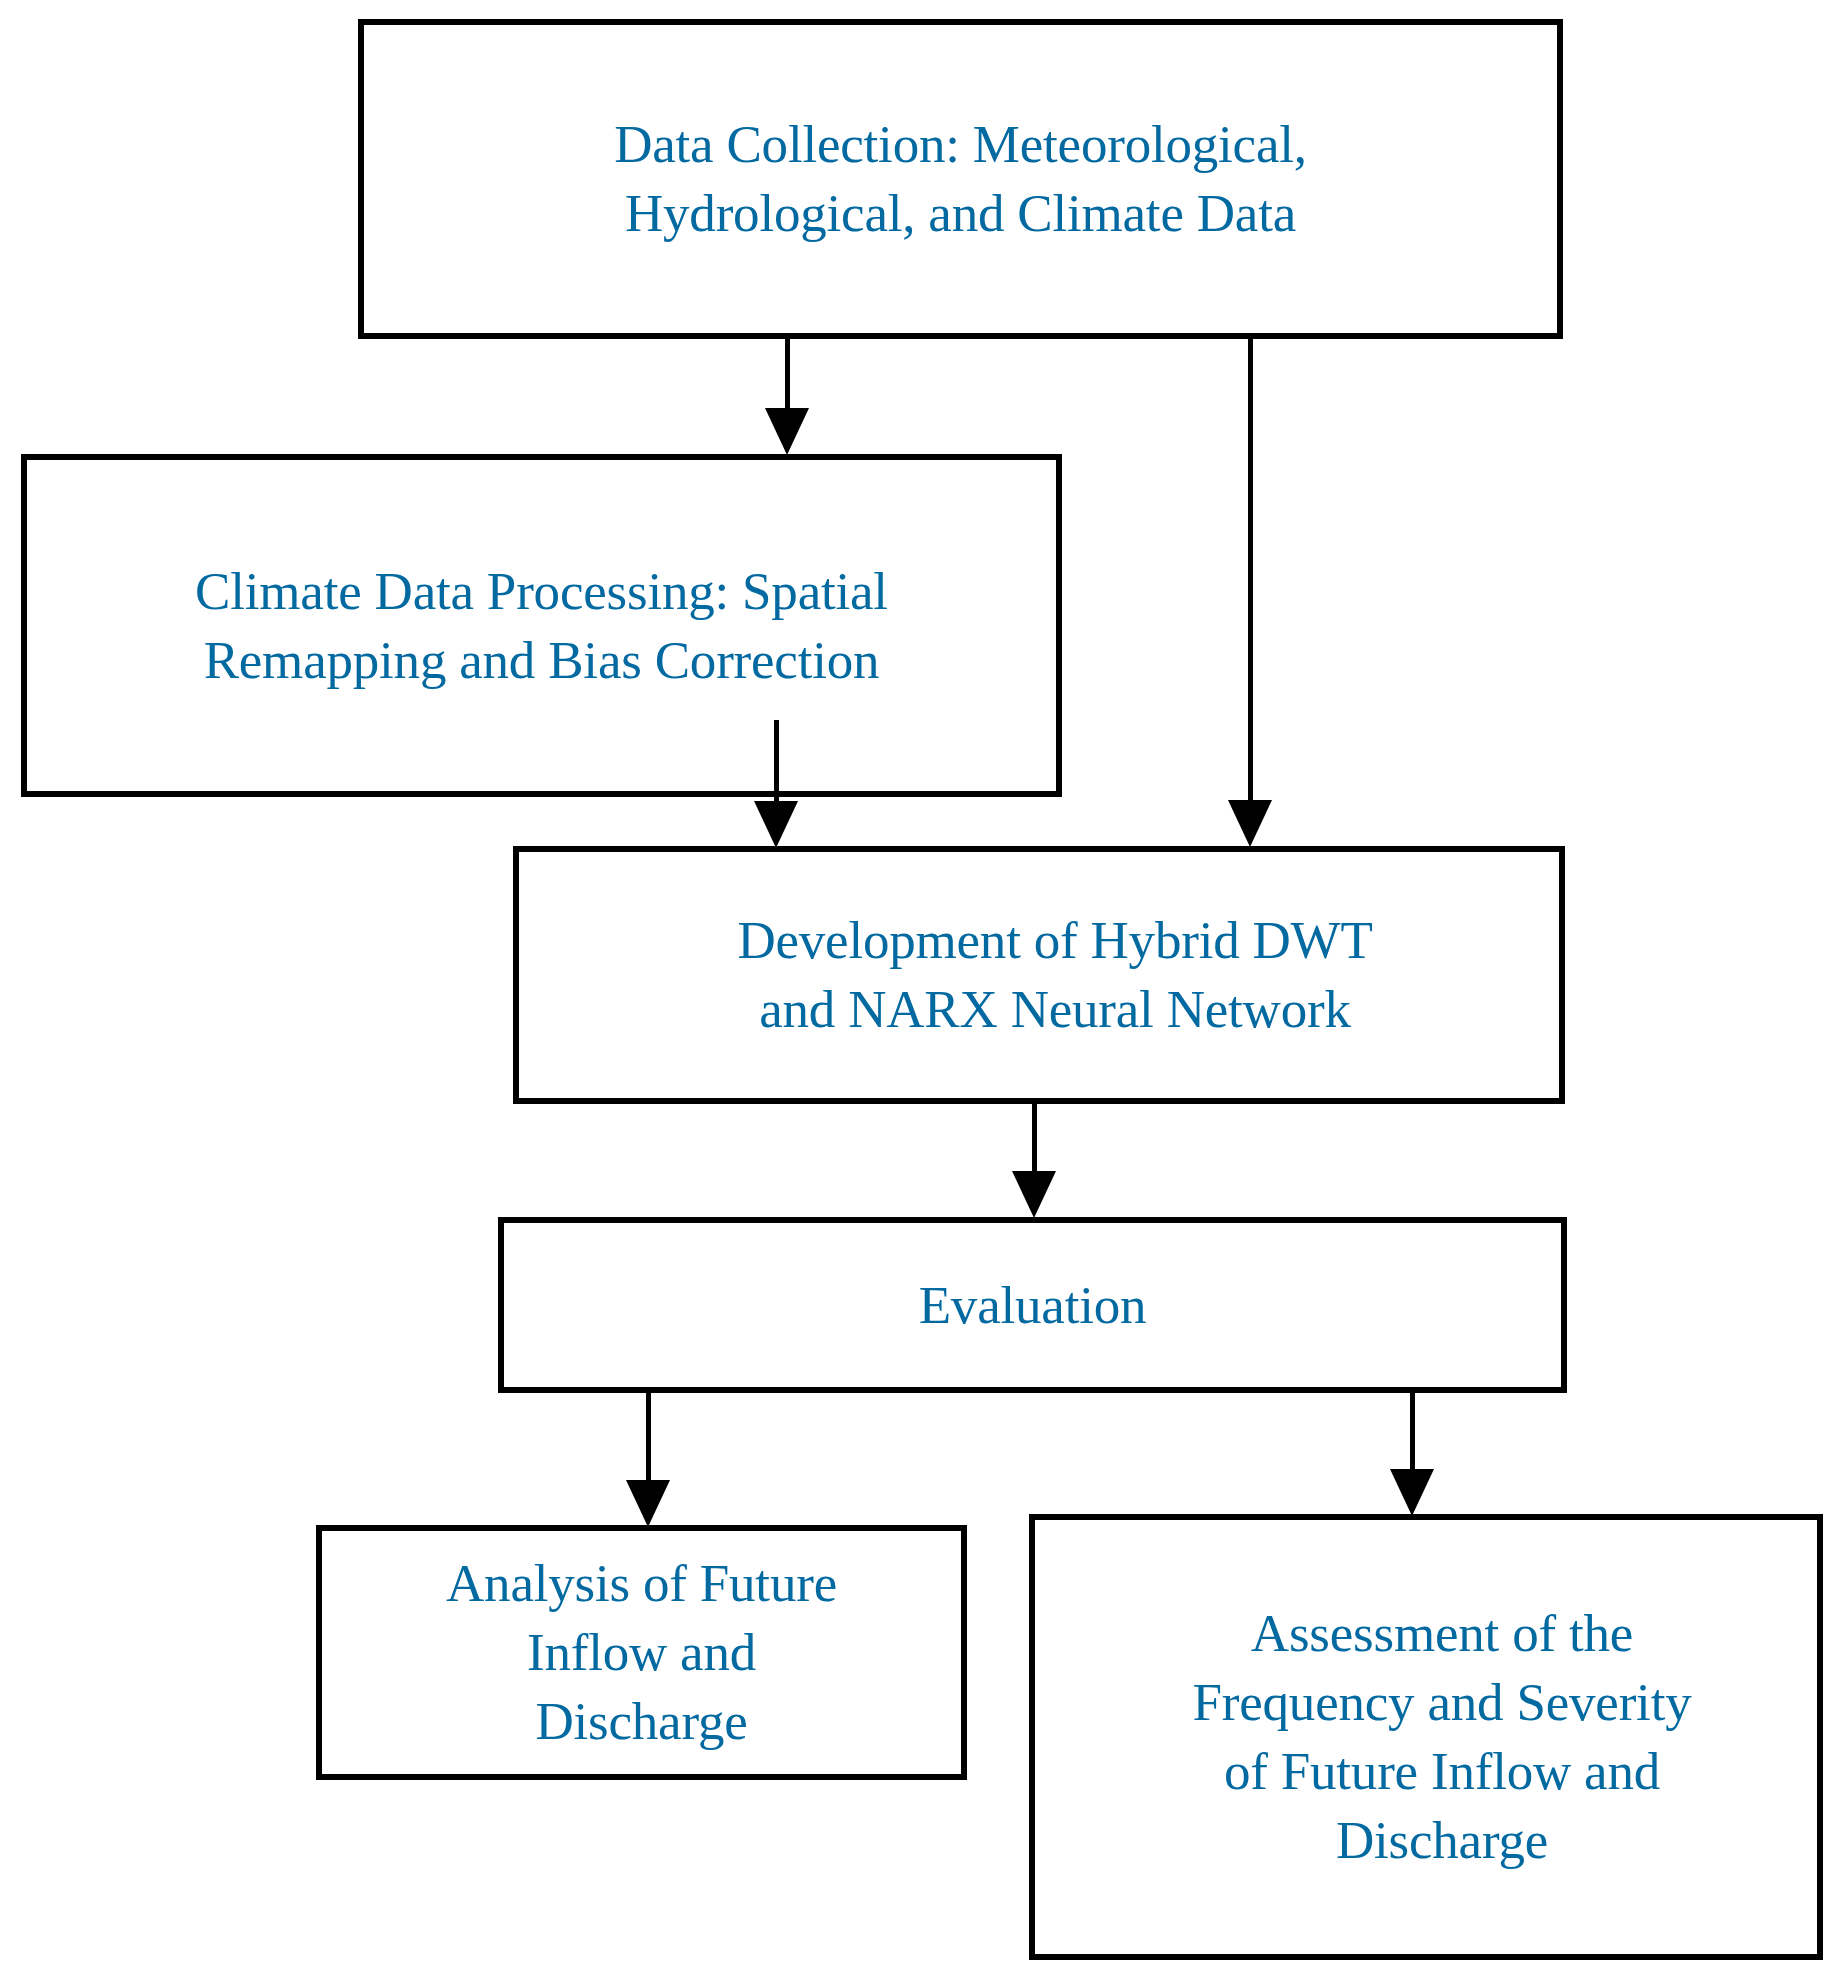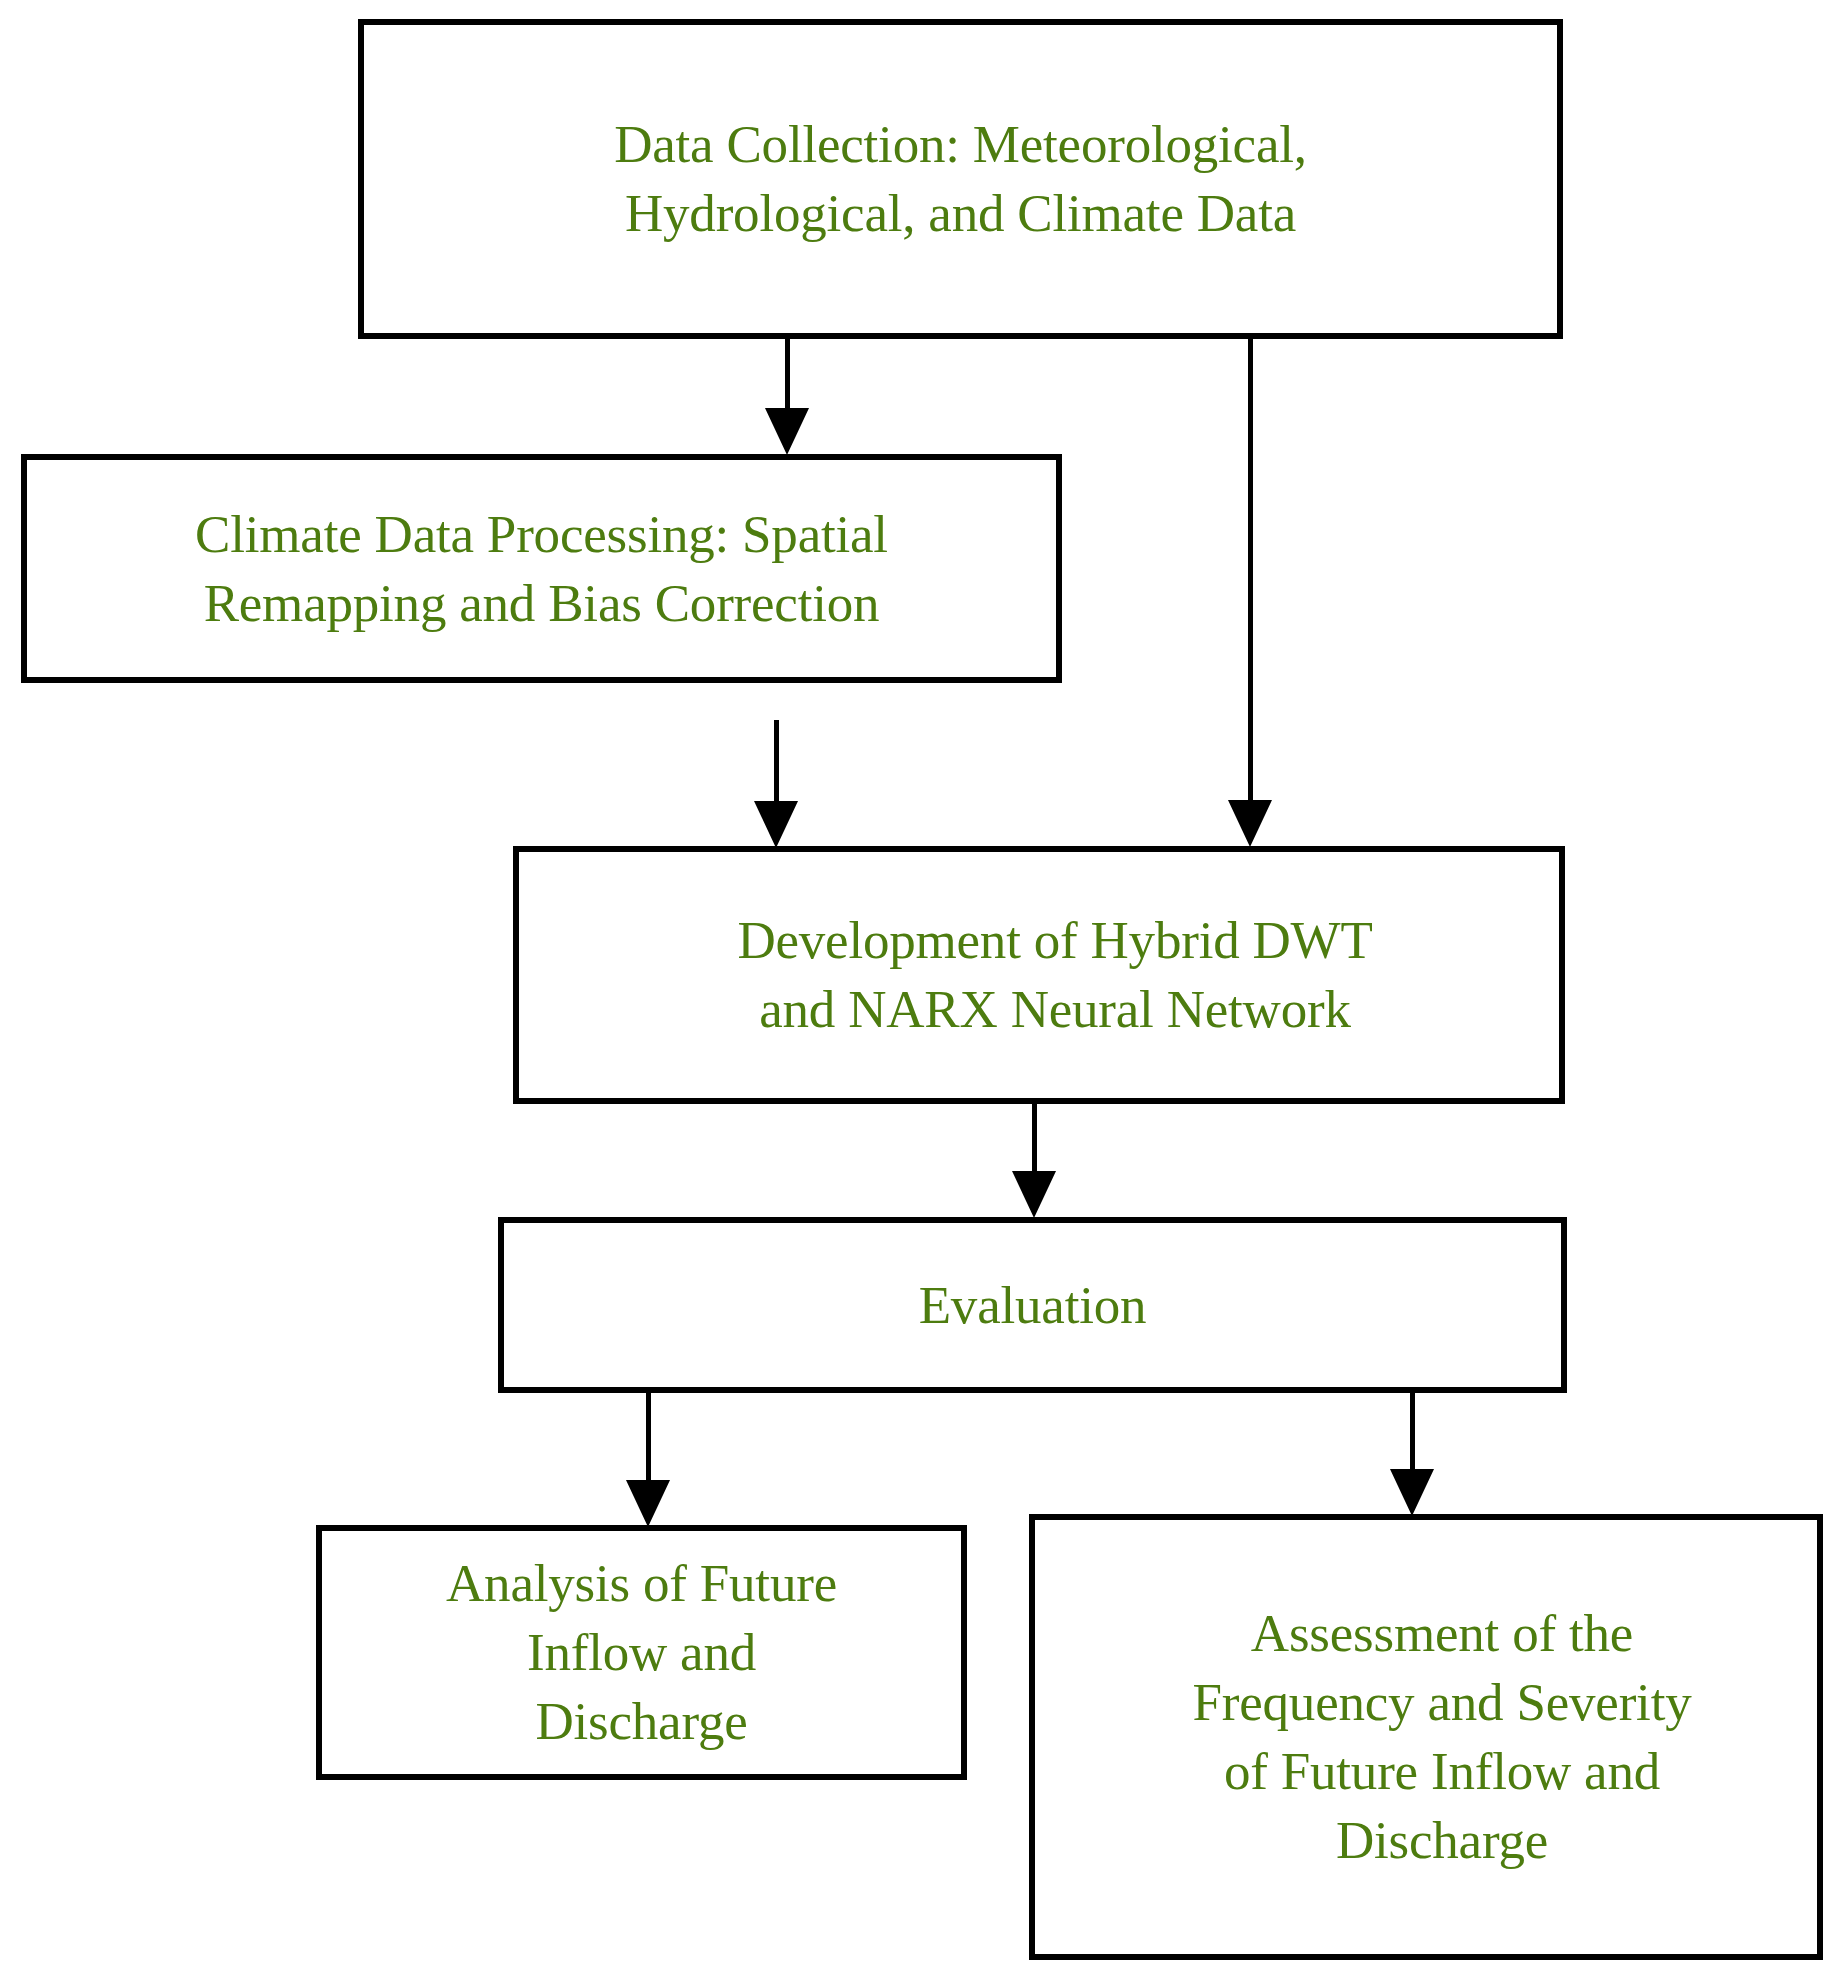--- a/index.html
+++ b/index.html
@@ -18,34 +18,34 @@
   }
   .node {
     position: absolute;
     box-sizing: border-box;
     background: #ffffff;
     border: 6px solid #000000;
     display: flex;
     align-items: center;
     justify-content: center;
     text-align: center;
-    color: #4d7c0f;
+    color: #0369a1;
   }
   .node-label {
     display: block;
     width: 100%;
     padding: 0 15.6px;
     font-size: 53px;
     line-height: 1.30;
     letter-spacing: -0.2px;
     white-space: pre-line;
   }
   
   #box-data-collection   { left: 358px;  top: 19px;   width: 1205px; height: 320px; }
-  #box-climate-processing{ left: 21px;   top: 454px;  width: 1041px; height: 229px; }
+  #box-climate-processing{ left: 21px;   top: 454px;  width: 1041px; height: 343px; }
   #box-hybrid-model      { left: 513px;  top: 846px;  width: 1052px; height: 258px; padding-left: 32px; }
   #box-evaluation        { left: 498px;  top: 1217px; width: 1069px; height: 176px; }
   #box-future-analysis   { left: 316px;  top: 1525px; width: 651px;  height: 255px; }
   #box-frequency-severity{ left: 1029px; top: 1514px; width: 794px;  height: 446px; padding-left: 32px; }
 
   
   .connector {
     position: absolute;
     pointer-events: none;
   }

